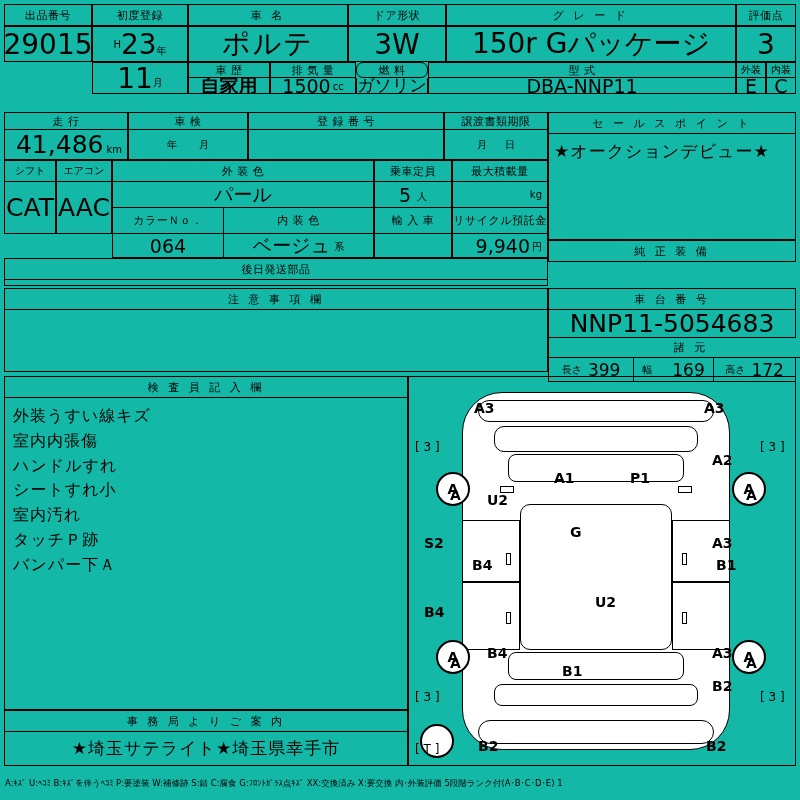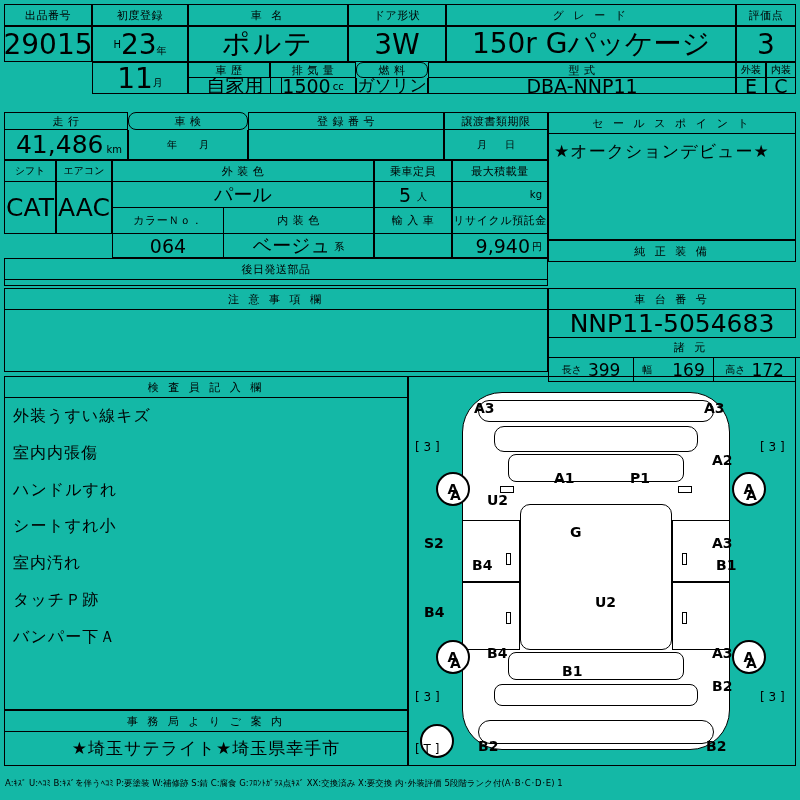--- a/index.html
+++ b/index.html
@@ -75,21 +75,21 @@
 
   <div class="bx lbl" style="left:736px;top:4px;width:60px;height:22px;">評価点</div>
   <div class="bx val-xl" style="left:736px;top:26px;width:60px;height:36px;">3</div>
 
   <div class="bx" style="left:92px;top:62px;width:96px;height:32px;">
     <span class="val-xl">11</span>
     <span class="sub" style="align-self:flex-end;padding-bottom:3px;">月</span>
   </div>
 
   <div class="bx lbl" style="left:188px;top:62px;width:82px;height:16px;">車 歴</div>
-  <div class="bx val" style="left:188px;top:78px;width:94px;height:16px;border-top:none;">自家用</div>
+  <div class="bx val" style="left:188px;top:78px;width:82px;height:16px;border-top:none;font-weight:bold;">自家用</div>
 
   <div class="bx lbl" style="left:270px;top:62px;width:86px;height:16px;">排 気 量</div>
   <div class="bx" style="left:270px;top:78px;width:86px;height:16px;border-top:none;">
     <span class="val">1500</span>
     <span class="sub" style="align-self:flex-end;padding-bottom:1px;margin-left:2px;">cc</span>
   </div>
 
   <div class="bx lbl" style="left:356px;top:62px;width:72px;height:16px;border-radius:7px;">燃 料</div>
   <div class="bx val-md" style="left:356px;top:78px;width:72px;height:16px;border-top:none;">ガソリン</div>
 
@@ -100,21 +100,21 @@
   <div class="bx sub" style="left:766px;top:62px;width:30px;height:16px;">内装</div>
   <div class="bx val" style="left:736px;top:78px;width:30px;height:16px;border-top:none;">E</div>
   <div class="bx val" style="left:766px;top:78px;width:30px;height:16px;border-top:none;">C</div>
 
   <div class="bx lbl" style="left:4px;top:112px;width:124px;height:18px;">走  行</div>
   <div class="bx right" style="left:4px;top:130px;width:124px;height:30px;border-top:none;">
     <span class="val-lg">41,486</span>
     <span class="sub" style="align-self:flex-end;padding-bottom:4px;margin-left:3px;">km</span>
   </div>
 
-  <div class="bx lbl" style="left:128px;top:112px;width:120px;height:18px;border-radius:8px;">車  検</div>
+  <div class="bx lbl" style="left:128px;top:112px;width:120px;height:18px;">車  検</div>
   <div class="bx" style="left:128px;top:130px;width:120px;height:30px;border-top:none;">
     <span class="sub" style="margin-right:22px;">年</span>
     <span class="sub">月</span>
   </div>
 
   <div class="bx lbl" style="left:248px;top:112px;width:196px;height:18px;">登 録 番 号</div>
   <div class="bx val" style="left:248px;top:130px;width:196px;height:30px;border-top:none;"></div>
 
   <div class="bx lbl" style="left:444px;top:112px;width:104px;height:18px;">譲渡書類期限</div>
   <div class="bx" style="left:444px;top:130px;width:104px;height:30px;border-top:none;">
@@ -155,21 +155,21 @@
     <span class="sub" style="align-self:flex-end;padding-bottom:3px;margin-left:2px;">円</span>
   </div>
 
   <div class="bx lbl" style="left:4px;top:258px;width:544px;height:22px;">後日発送部品</div>
   <div class="bx" style="left:4px;top:280px;width:544px;height:6px;border-top:none;"></div>
 
   <div class="bx lbl-sp" style="left:4px;top:288px;width:544px;height:22px;">注 意 事 項 欄</div>
   <div class="bx" style="left:4px;top:310px;width:544px;height:62px;border-top:none;"></div>
 
   <div class="bx lbl-sp" style="left:4px;top:376px;width:404px;height:22px;">検 査 員 記 入 欄</div>
-  <div class="bx col" style="left:4px;top:398px;width:404px;height:312px;border-top:none;align-items:flex-start;justify-content:flex-start;padding:6px 0 0 8px;gap:12px;">
+  <div class="bx col" style="left:4px;top:398px;width:404px;height:312px;border-top:none;align-items:flex-start;justify-content:flex-start;padding:6px 0 0 8px;">
     <div class="cond-list">外装うすい線キズ</div>
     <div class="cond-list">室内内張傷</div>
     <div class="cond-list">ハンドルすれ</div>
     <div class="cond-list">シートすれ小</div>
     <div class="cond-list">室内汚れ</div>
     <div class="cond-list">タッチＰ跡</div>
     <div class="cond-list">バンパー下Ａ</div>
   </div>
 
   <div class="bx lbl-sp" style="left:4px;top:710px;width:404px;height:22px;">事 務 局 よ り ご 案 内</div>

